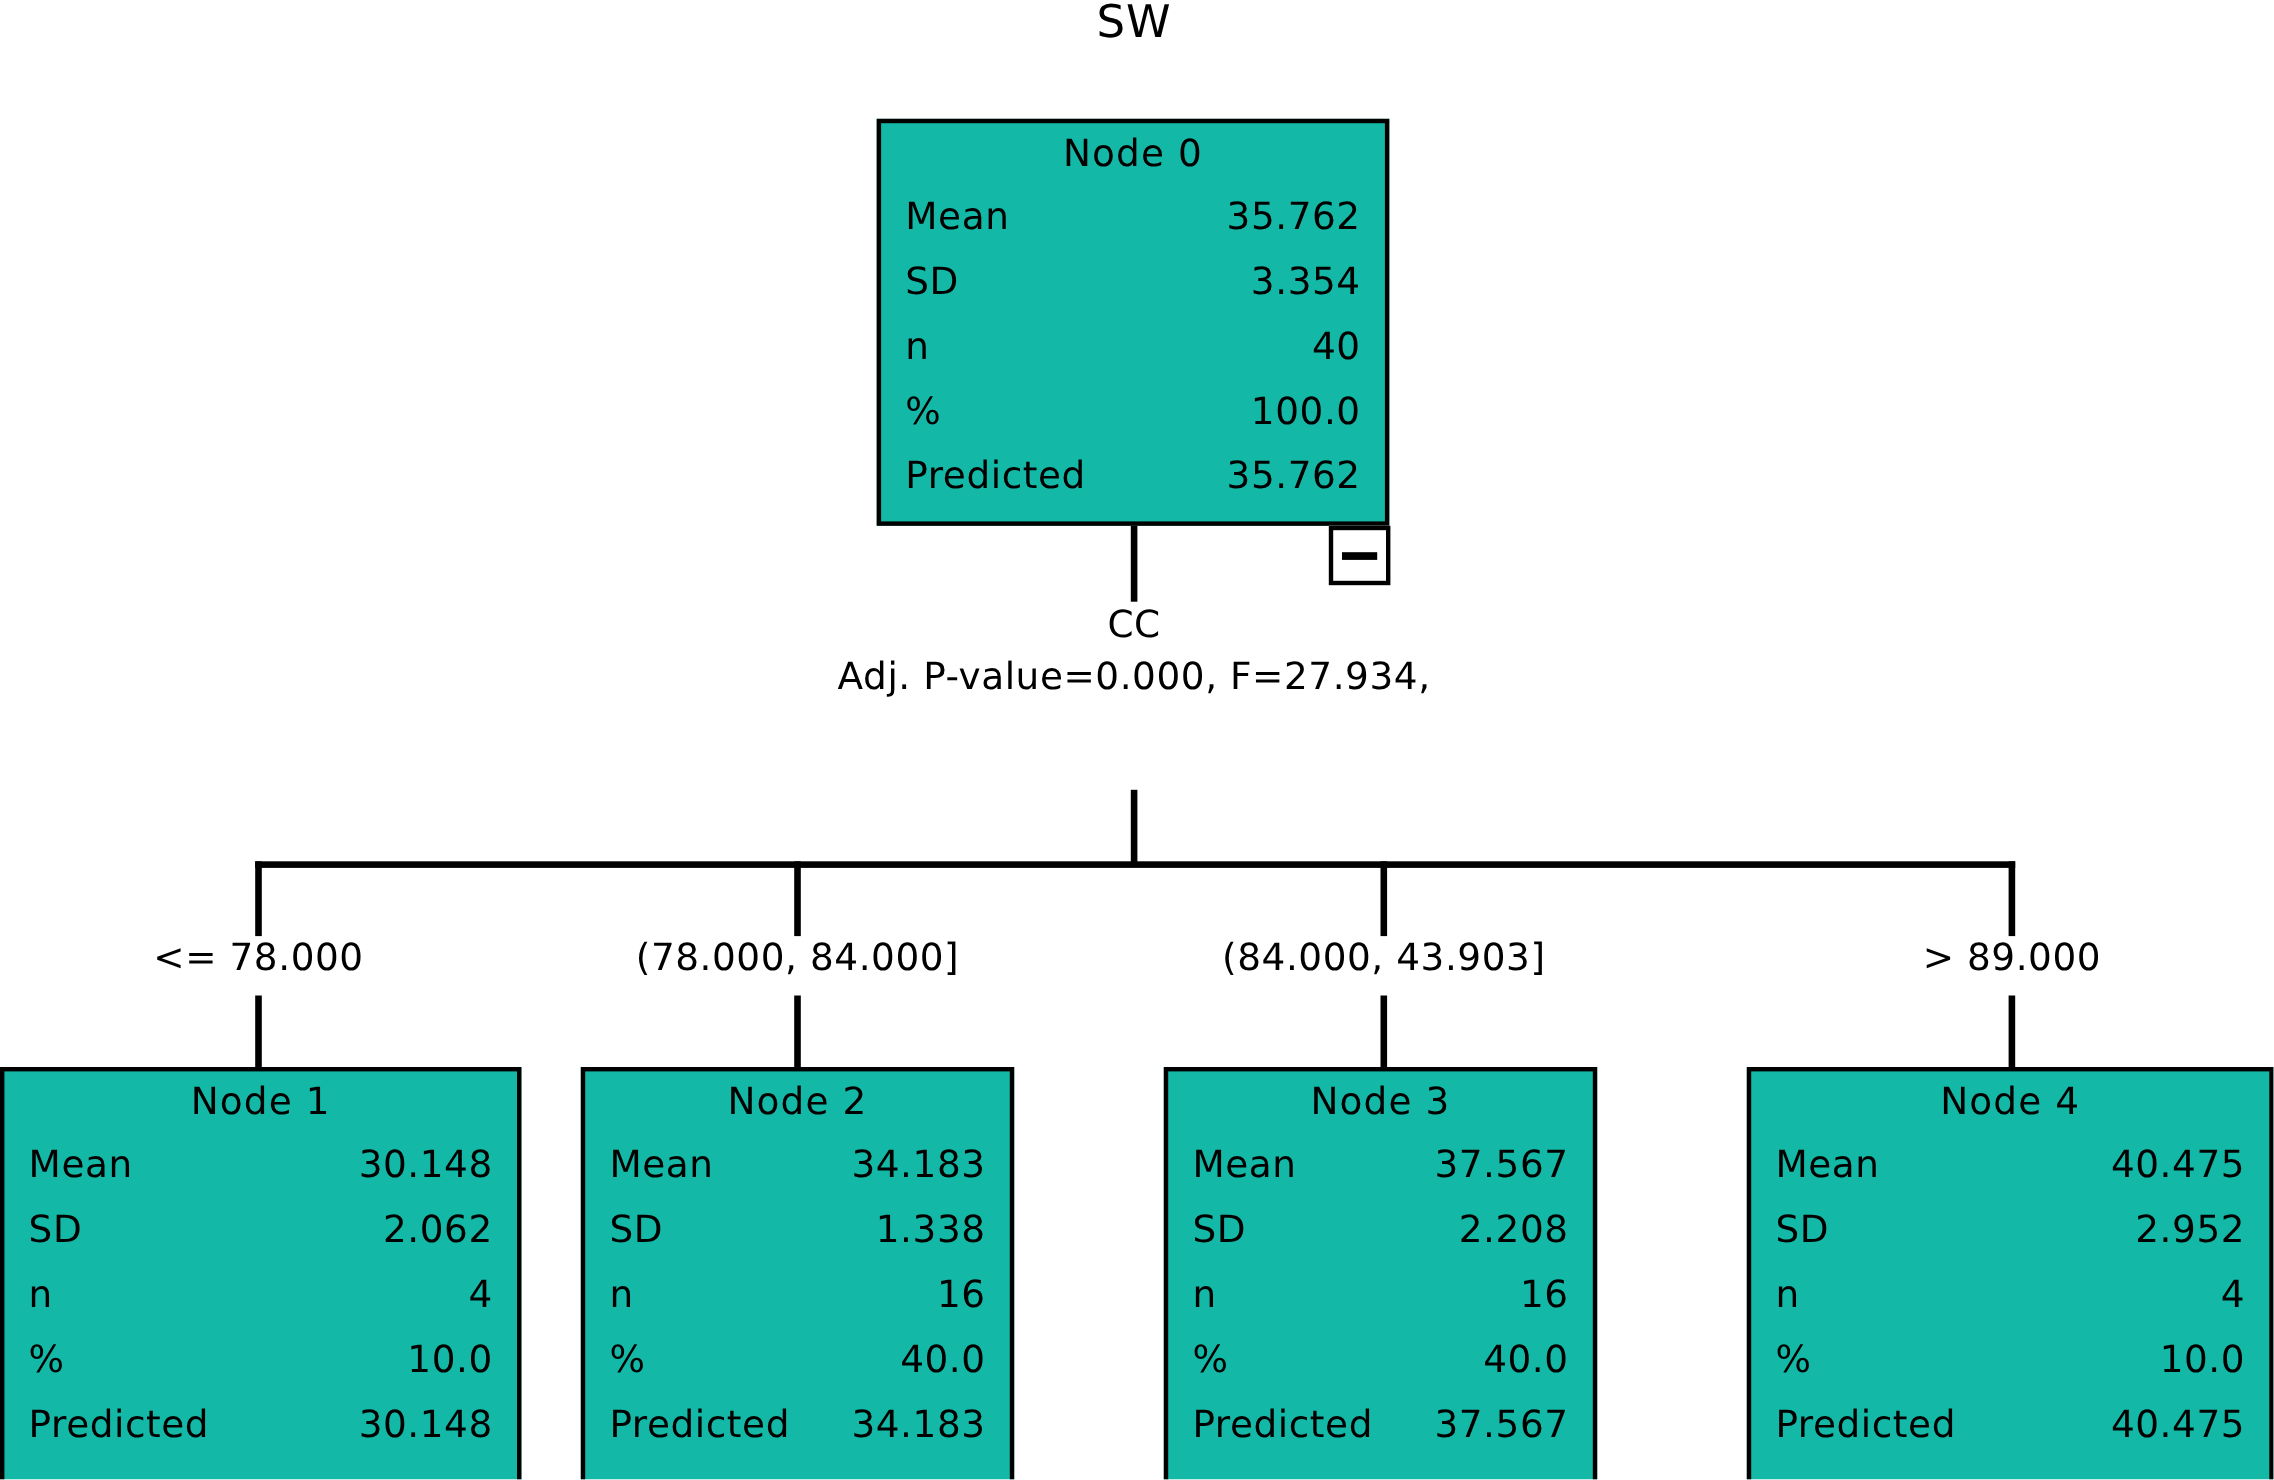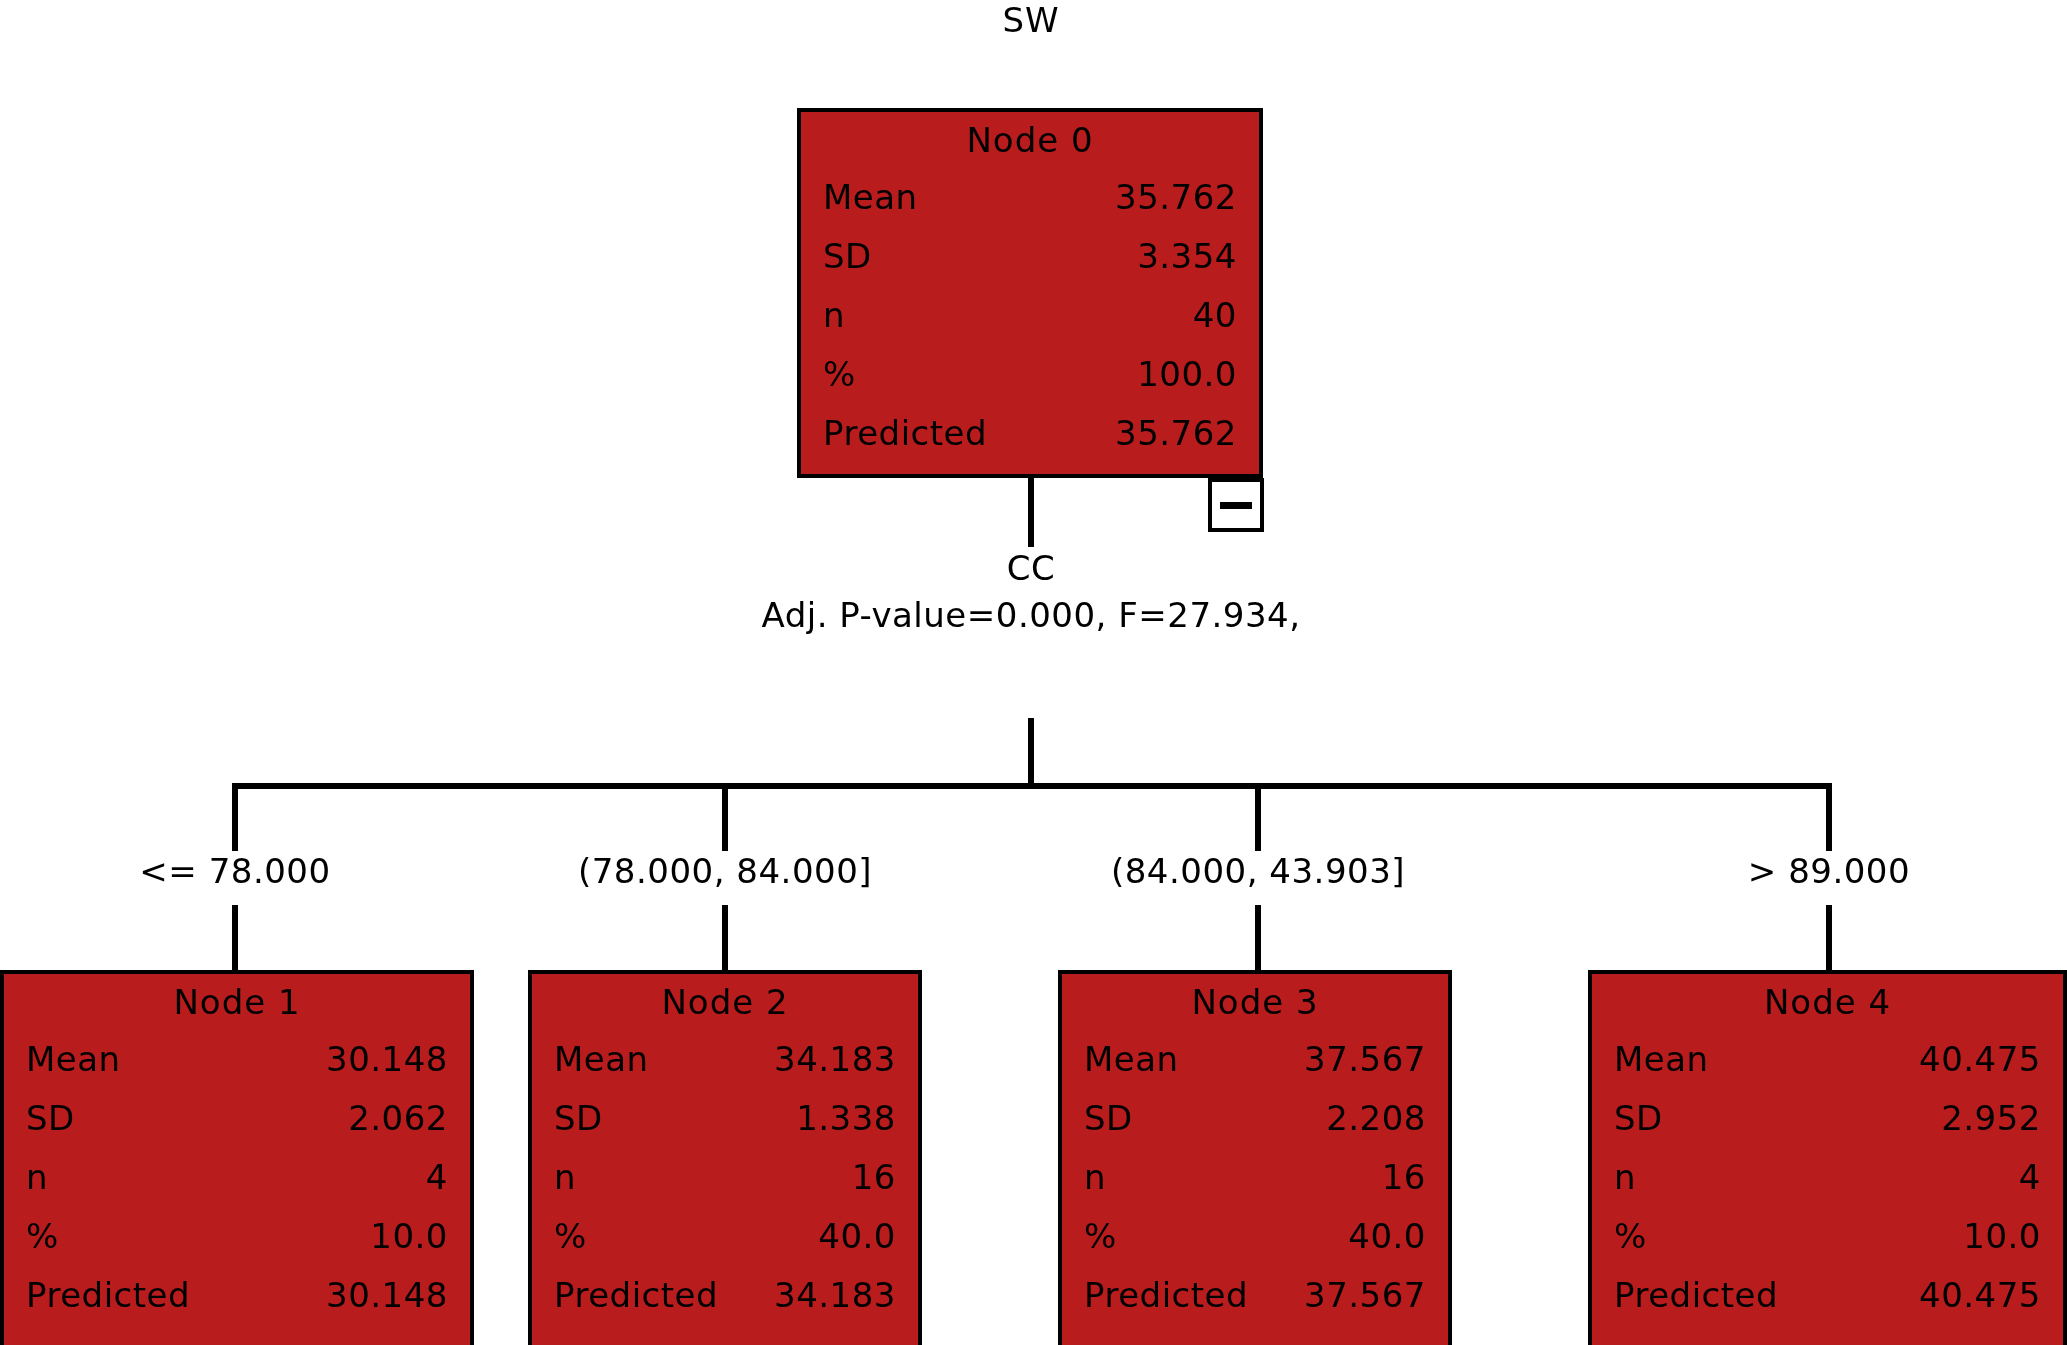--- a/index.html
+++ b/index.html
@@ -15,21 +15,21 @@
     font-family: "DejaVu Sans", sans-serif;
     color: #000000;
     overflow: hidden;
   }
 
   
   .node-box {
     position: absolute;
     box-sizing: border-box;
     border: 4px solid #000000;
-    background: #b91c1c;
+    background: #14b8a6;
   }
   .node-title {
     text-align: center;
     font-size: 34px;
     line-height: 56px;
     letter-spacing: 1px;
     white-space: nowrap;
   }
   .node-rows {
     padding: 0 22px;
@@ -73,21 +73,21 @@
     font-size: 34px;
     line-height: 46px;
     letter-spacing: 0.5px;
   }
 
   #chart-title {
     position: absolute;
     top: 0px;
     left: 1031px;
     transform: translateX(-50%);
-    font-size: 34px;
+    font-size: 41px;
     line-height: 40px;
     letter-spacing: 1px;
     white-space: nowrap;
   }
 
   
   #collapse-toggle {
     position: absolute;
     left: 1208px;
     top: 478px;

